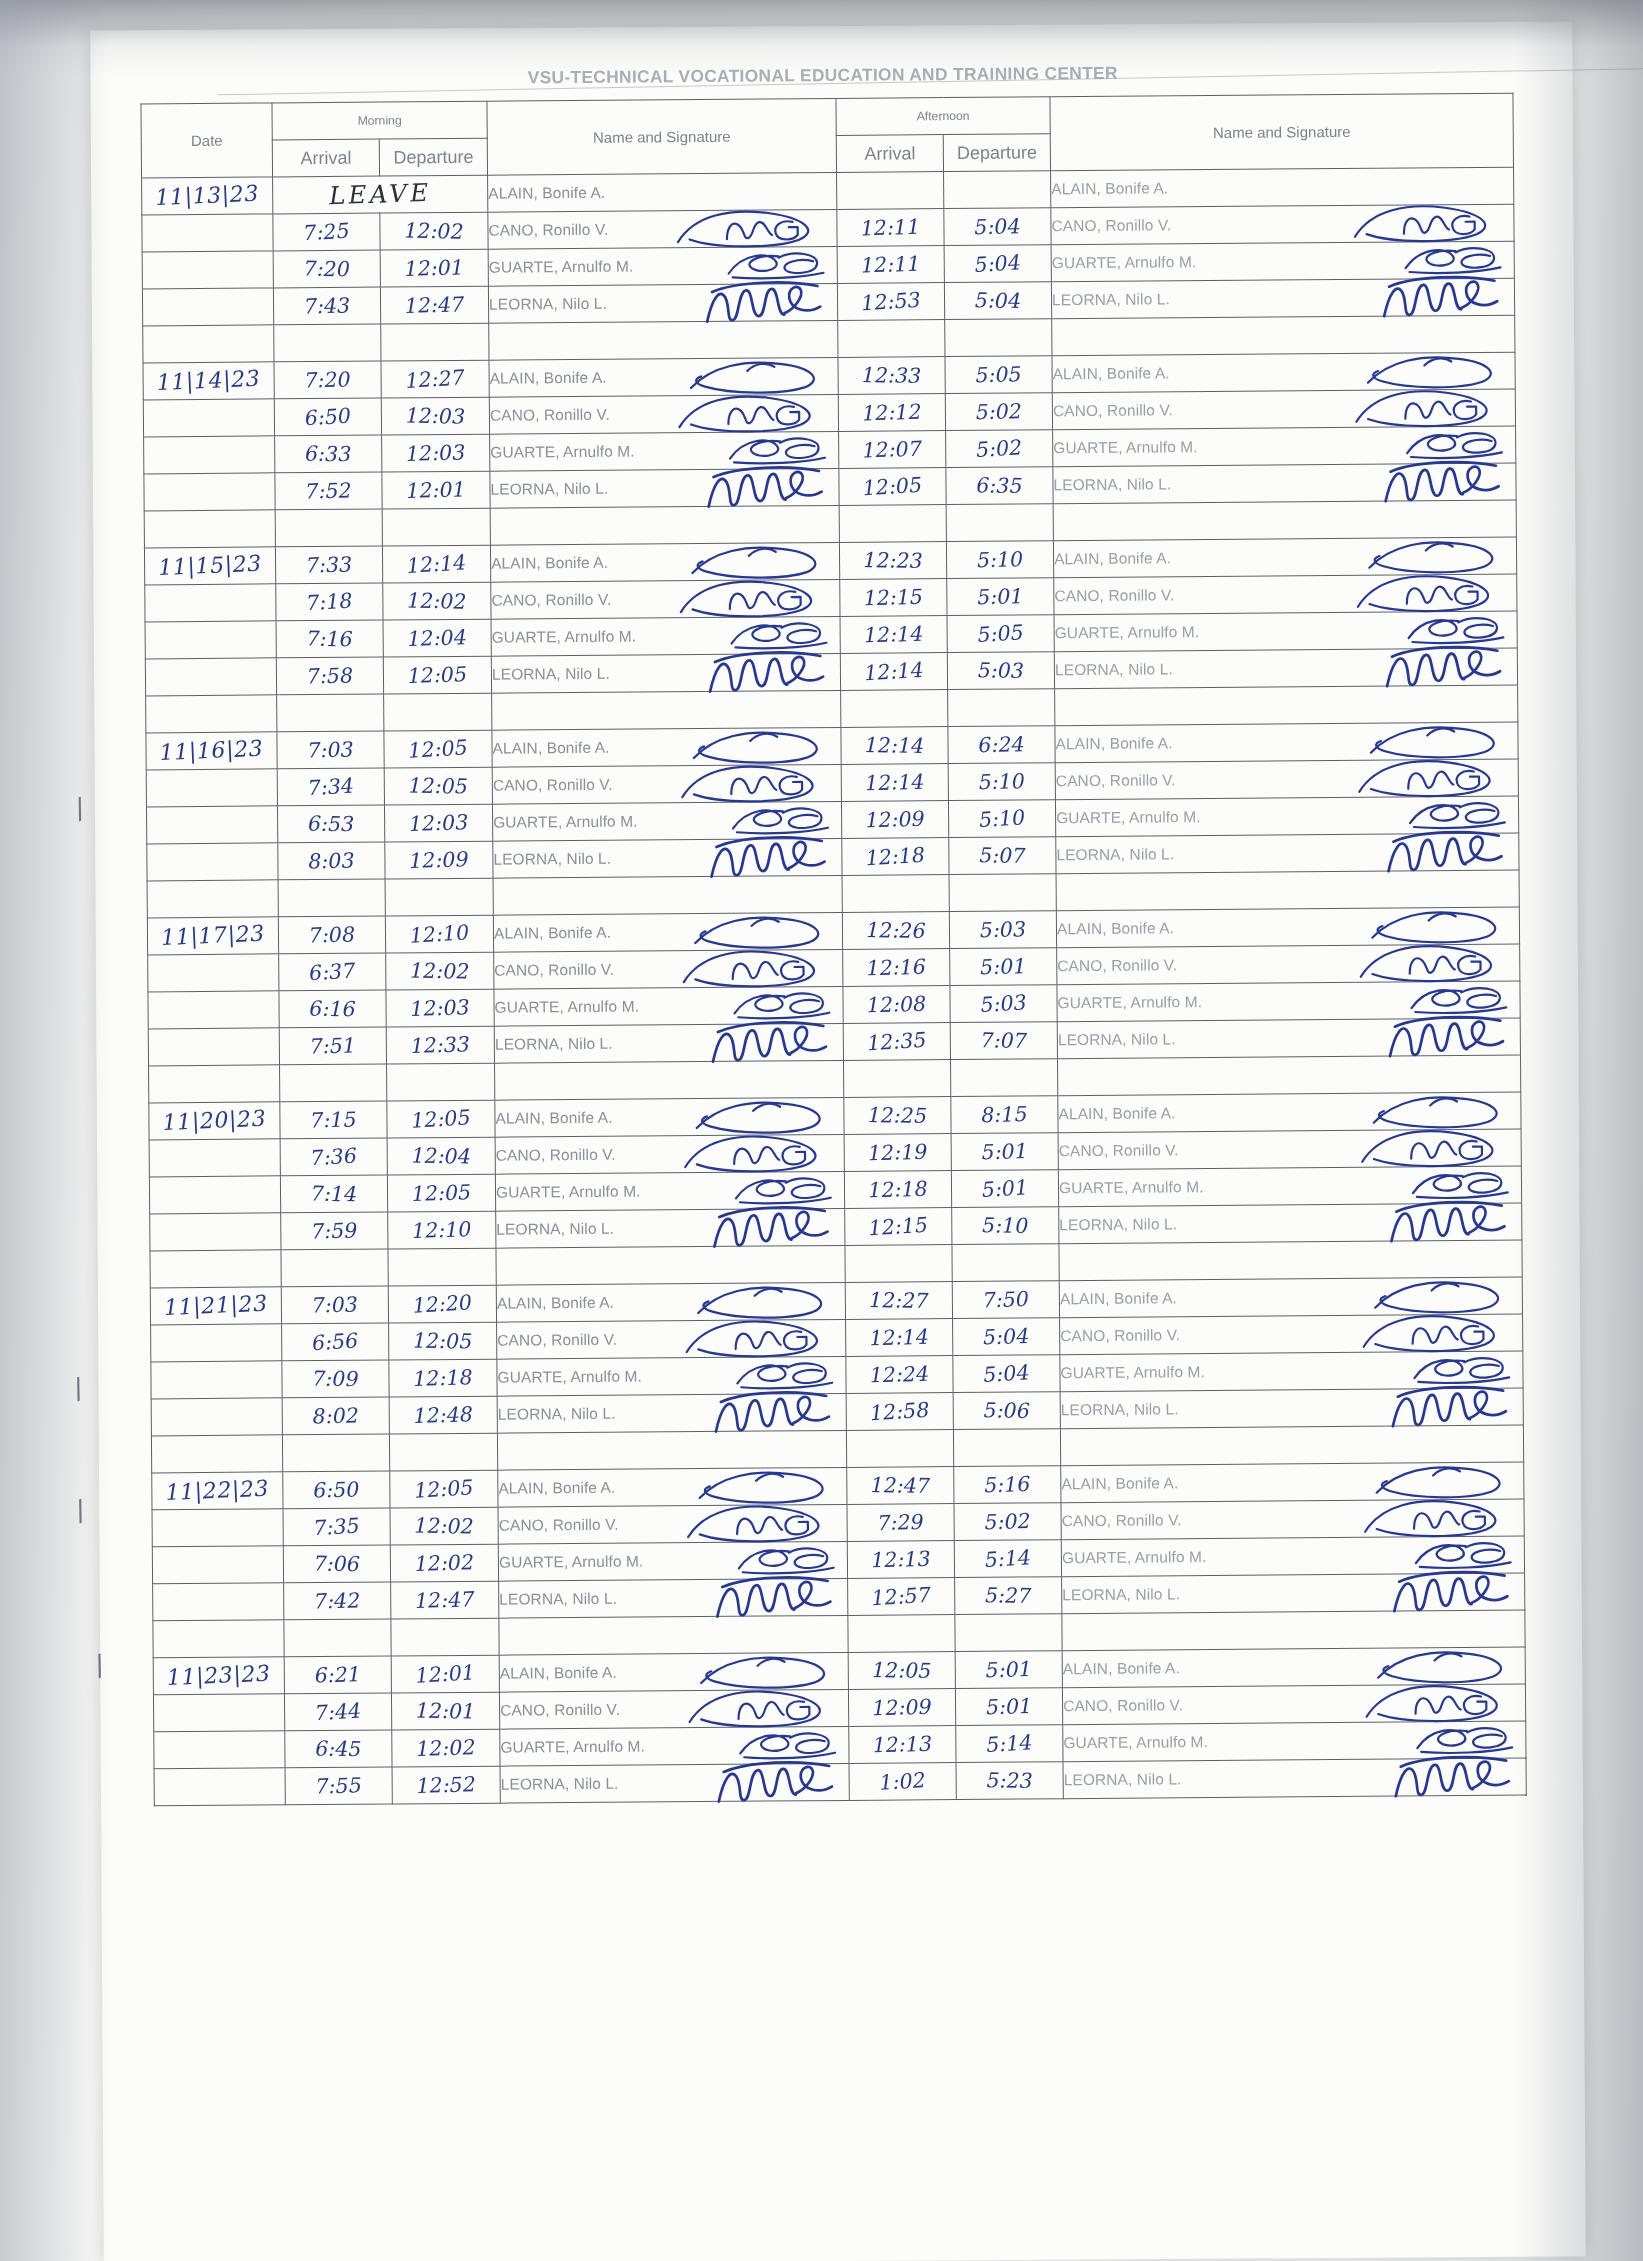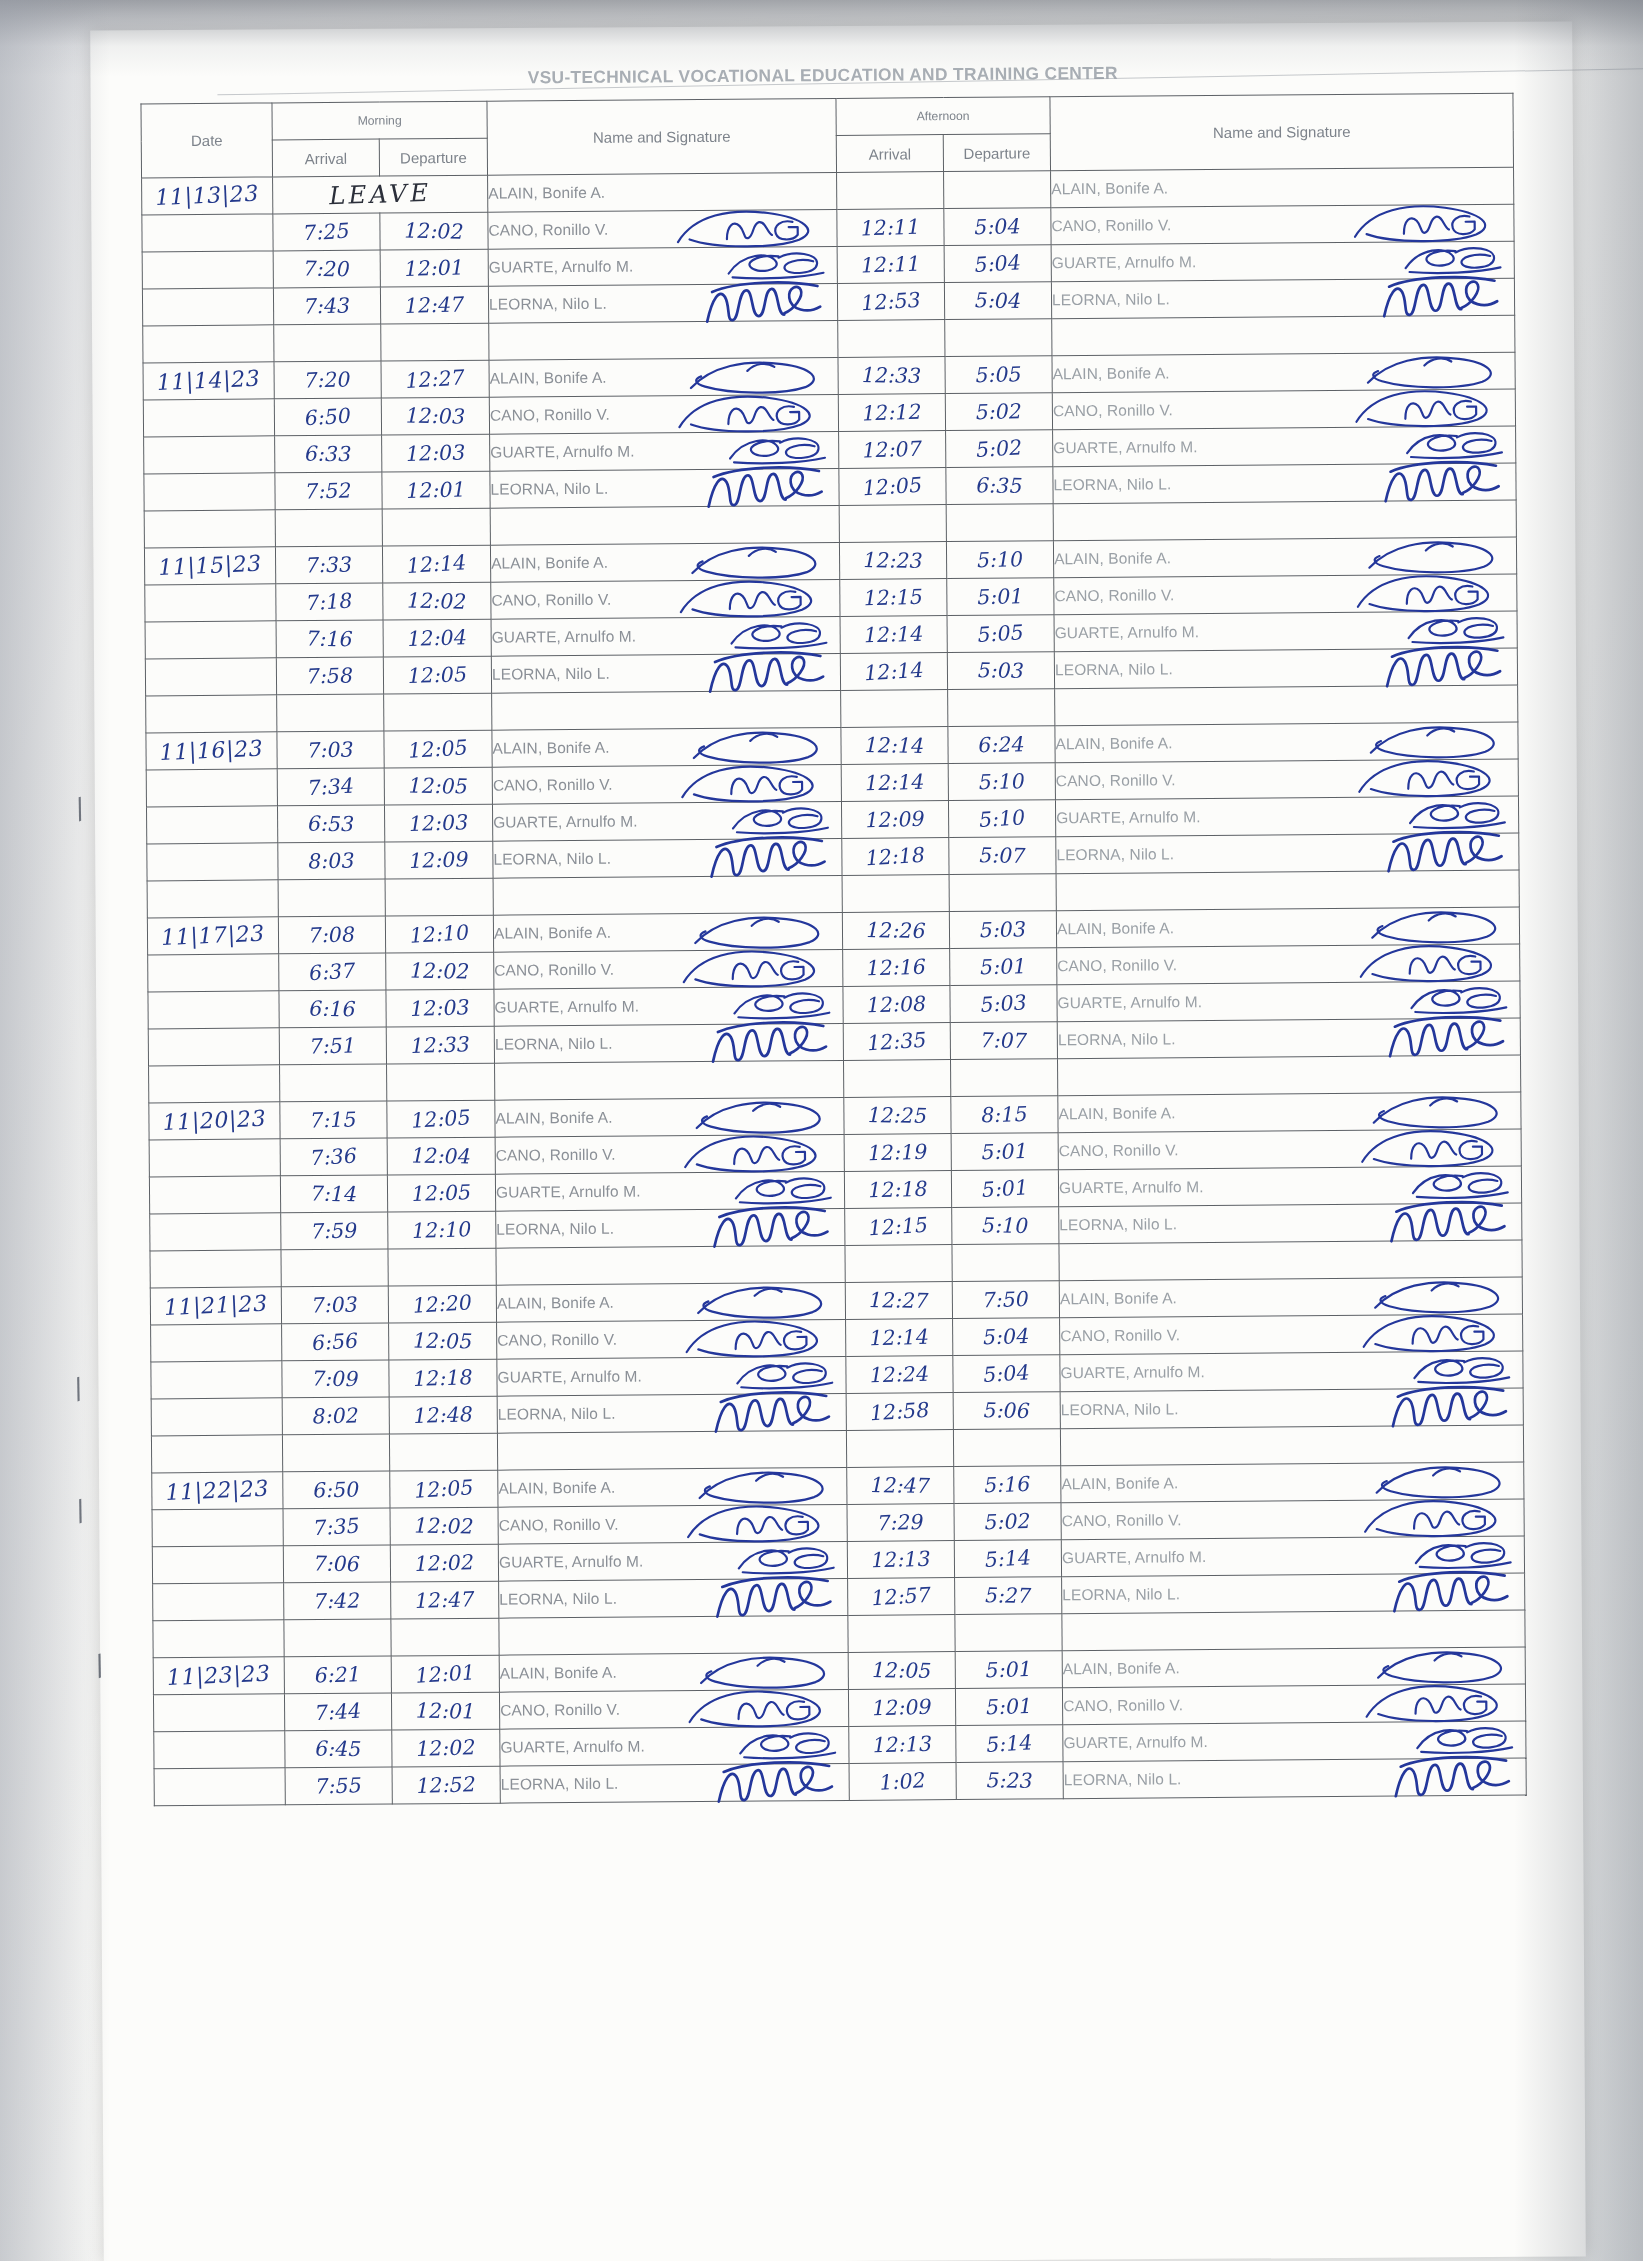--- a/index.html
+++ b/index.html
@@ -90,21 +90,21 @@
   col.c-date    { width: 131px; }
   col.c-am-in   { width: 107px; }
   col.c-am-out  { width: 108px; }
   col.c-am-name { width: 349px; }
   col.c-pm-in   { width: 107px; }
   col.c-pm-out  { width: 107px; }
   col.c-pm-name { width: 463px; }
 
   .hdr {
     text-align: center;
-    font-size: 15px;
+    font-size: 18px;
     color: #7d838b;
     font-weight: normal;
     height: 22px;
   }
   .hdr.small { font-size: 12.2px; }
   .hdr-tall { height: 44px; font-size: 15px; }
 
   .name {
     font-size: 15.5px;
     color: #8b9097;

